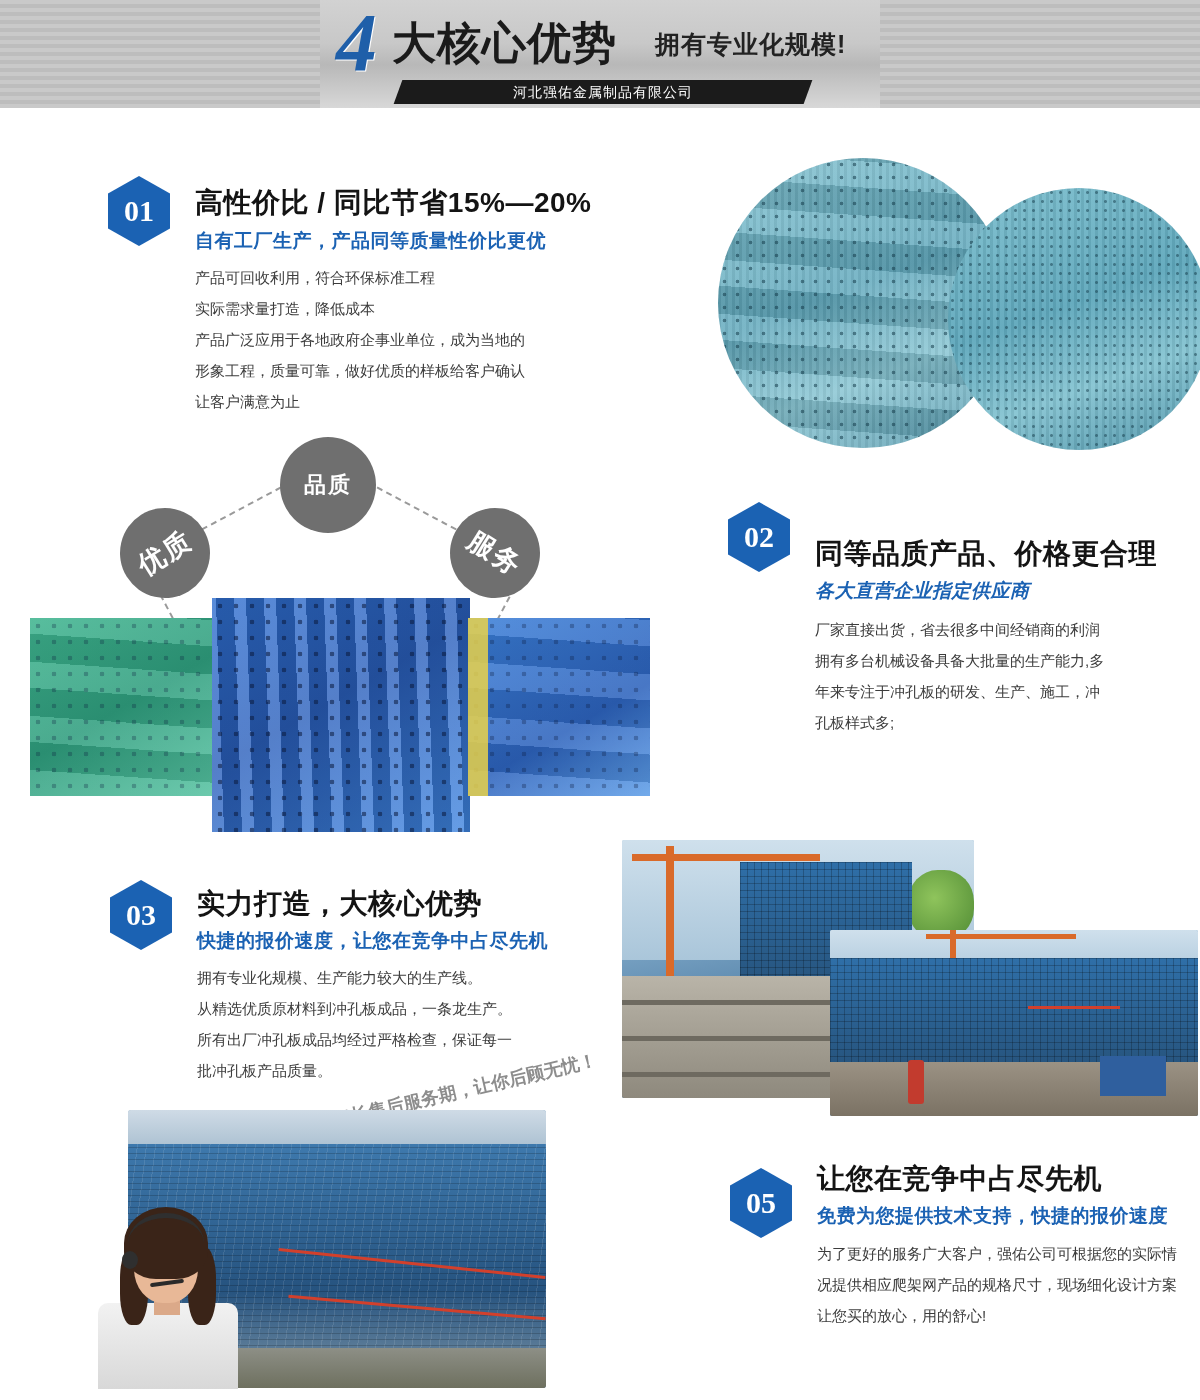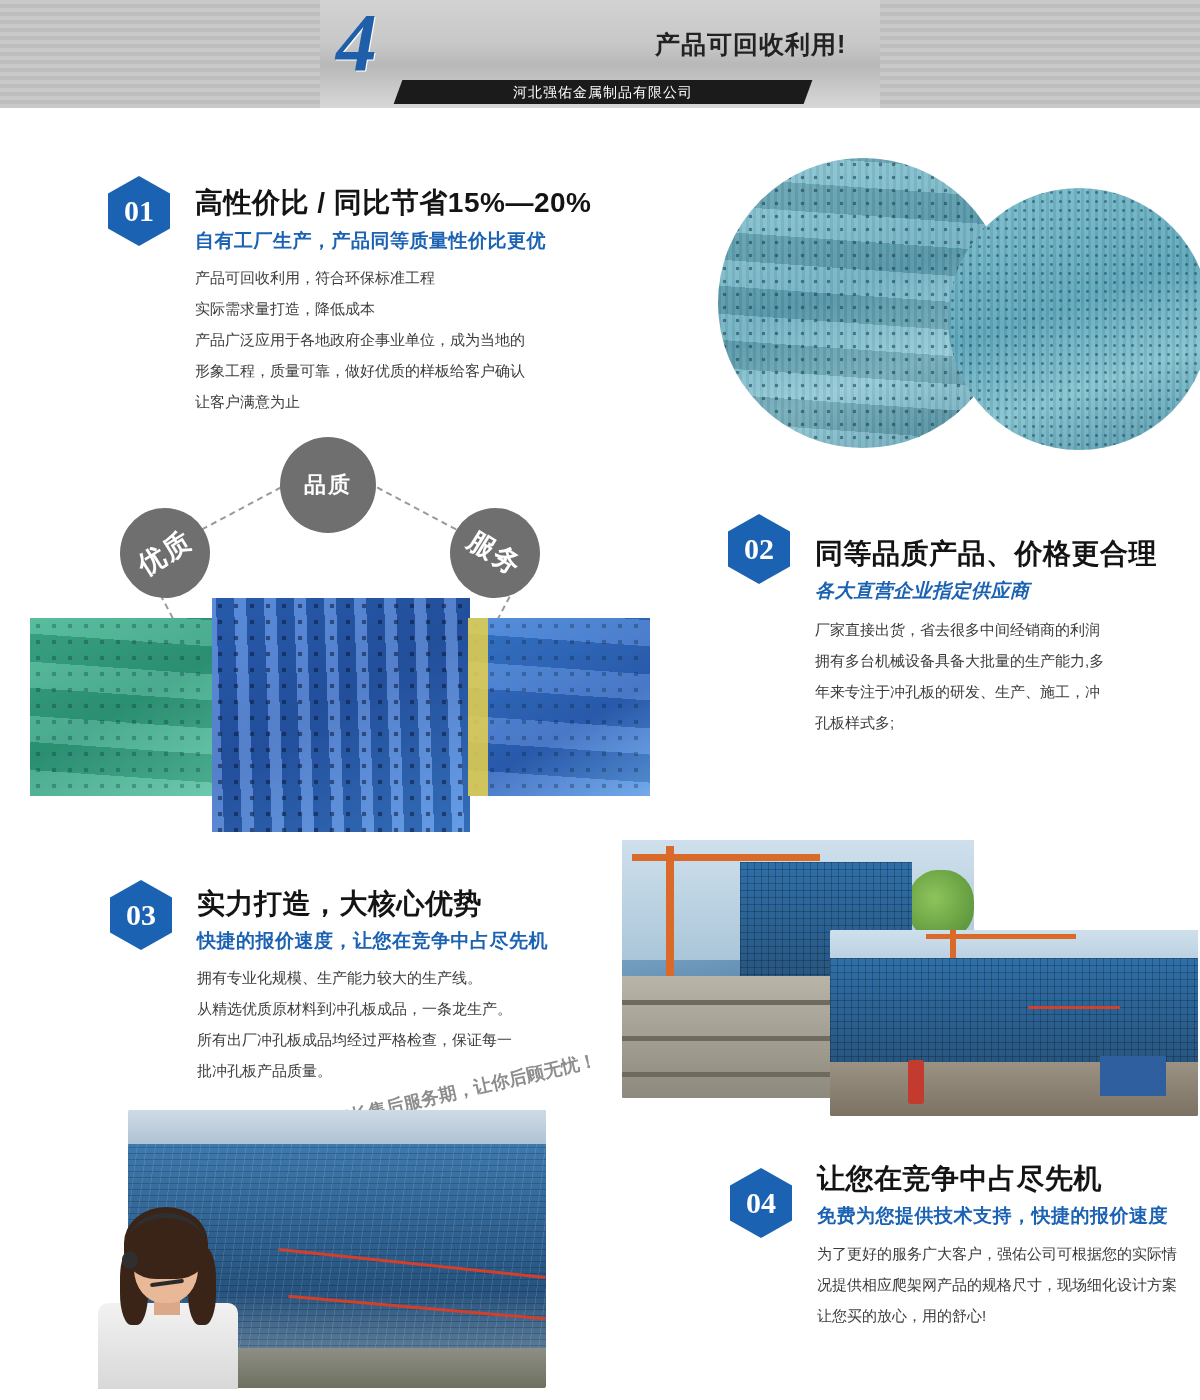--- a/index.html
+++ b/index.html
@@ -212,21 +212,22 @@
   }
 </style>
 </head>
 <body>
 
 <div class="header">
   <div class="stripe-left"></div>
   <div class="stripe-right"></div>
   <div class="header-inner">
     <div class="hdr-big-num">4</div>
-    <div class="hdr-sub">产品可回收利用!</div>
+    <div class="hdr-main">大核心优势</div>
+    <div class="hdr-sub">拥有专业化规模!</div>
     <div class="hdr-company-wrap">
       <div class="hdr-company-bar"></div>
       <div class="hdr-company-txt">河北强佑金属制品有限公司</div>
     </div>
   </div>
 </div>
 
 <div class="hexnum" style="left:108px; top:176px;">01</div>
 <div class="blk-title" style="left:195px; top:184px;">高性价比 / 同比节省15%—20%</div>
 <div class="blk-subtitle" style="left:195px; top:228px;">自有工厂生产，产品同等质量性价比更优</div>
@@ -259,21 +260,21 @@
 <div class="photo" id="img-blue-big">
   <div class="wave"></div>
   <div class="dots-dark"></div>
 </div>
 <div class="photo" id="img-blue-wave">
   <div class="bands"></div>
   <div class="dots-dark" style="opacity:.55"></div>
   <div style="position:absolute;left:0;top:0;width:20px;height:178px;background:#e8d14a;opacity:.85;"></div>
 </div>
 
-<div class="hexnum" style="left:728px; top:514px;">02</div>
+<div class="hexnum" style="left:728px; top:502px;">02</div>
 <div class="blk-title" style="left:815px; top:535px;">同等品质产品、价格更合理</div>
 <div class="blk-subtitle" style="left:815px; top:578px;font-style:italic;">各大直营企业指定供应商</div>
 <div class="blk-body" style="left:815px; top:614px; width:370px; white-space:pre-line;">厂家直接出货，省去很多中间经销商的利润
 拥有多台机械设备具备大批量的生产能力,多
 年来专注于冲孔板的研发、生产、施工，冲
 孔板样式多;</div>
 
 <div class="hexnum" style="left:110px; top:880px;">03</div>
 <div class="blk-title" style="left:197px; top:885px;">实力打造，大核心优势</div>
 <div class="blk-subtitle" style="left:197px; top:928px;">快捷的报价速度，让您在竞争中占尽先机</div>
@@ -320,18 +321,18 @@
   <div class="p-hair2"></div>
   <div class="p-hair3"></div>
   <div class="p-neck"></div>
   <div class="p-head"></div>
   <div class="p-hair"></div>
   <div class="p-band"></div>
   <div class="p-ear"></div>
   <div class="p-mic"></div>
 </div>
 
-<div class="hexnum" style="left:730px; top:1168px;">04</div>
+<div class="hexnum" style="left:730px; top:1168px;">05</div>
 <div class="blk-title" style="left:817px; top:1160px;">让您在竞争中占尽先机</div>
 <div class="blk-subtitle" style="left:817px; top:1203px;">免费为您提供技术支持，快捷的报价速度</div>
 <div class="blk-body" style="left:817px; top:1238px; width:380px; white-space:pre-line;">为了更好的服务广大客户，强佑公司可根据您的实际情
 况提供相应爬架网产品的规格尺寸，现场细化设计方案
 让您买的放心，用的舒心!</div>
 
 </body></html>

